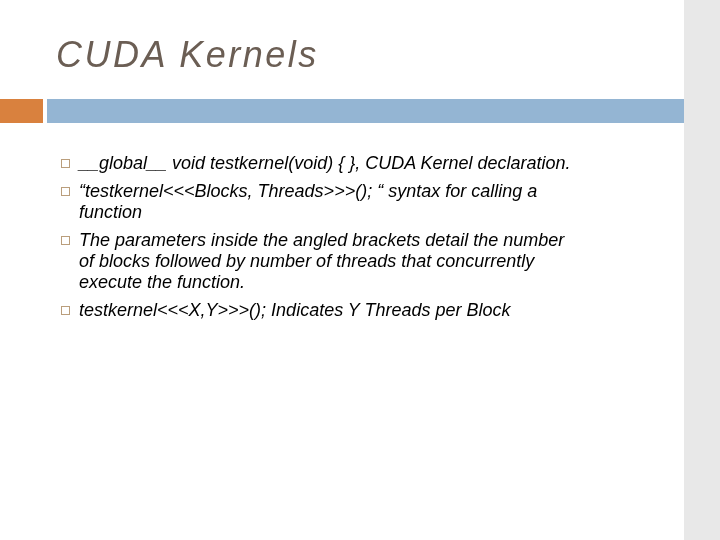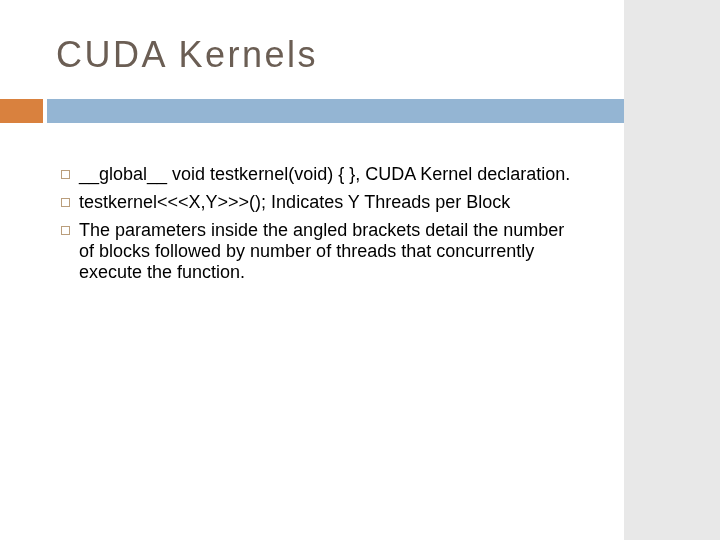--- a/index.html
+++ b/index.html
@@ -11,23 +11,24 @@
     --slide-bg: #FFFFFF;
   }
   html, body { margin: 0; padding: 0; }
   body {
     width: 720px; height: 540px;
     background: #e8e8e8;
     font-family: "Liberation Sans", sans-serif;
   }
   .slide {
     position: relative;
-    width: 624px; height: 540px;
+    width: 684px; height: 540px;
     background: var(--slide-bg);
     overflow: hidden;
+    font-style: italic;
   }
   .title {
     position: absolute;
     left: 56px; top: 34px;
     font-size: 36px;
     letter-spacing: 2.5px;
     font-weight: 400;
     color: var(--title-color);
     white-space: nowrap;
   }
@@ -38,21 +39,21 @@
     background: var(--orange);
   }
   .bar-blue {
     position: absolute;
     left: 47px; top: 99px;
     width: 673px; height: 24px;
     background: var(--blue);
   }
   .bullets {
     position: absolute;
-    left: 61px; top: 164px;
+    left: 61px; top: 153px;
     width: 652px;
     margin: 0; padding: 0;
     list-style: none;
     color: var(--body-color);
     font-size: 18px;
     line-height: 21px;
   }
   .bullet-item {
     position: relative;
     padding-left: 18px;
@@ -70,16 +71,17 @@
 <body>
 
 <div class="slide">
   <div class="title">CUDA Kernels</div>
 
   <div class="bar-orange"></div>
   <div class="bar-blue"></div>
 
   <ul class="bullets">
       <li class="bullet-item"><span class="bullet-marker"></span><span class="bullet-text">__global__ void testkernel(void) { }, CUDA Kernel declaration.</span></li>
+      <li class="bullet-item"><span class="bullet-marker"></span><span class="bullet-text">“testkernel&lt;&lt;&lt;Blocks, Threads&gt;&gt;&gt;(); “ syntax for calling a<br>function</span></li>
+      <li class="bullet-item"><span class="bullet-marker"></span><span class="bullet-text">The parameters inside the angled brackets detail the number<br>of blocks followed by number of threads that concurrently<br>execute the function.</span></li>
       <li class="bullet-item"><span class="bullet-marker"></span><span class="bullet-text">testkernel&lt;&lt;&lt;X,Y&gt;&gt;&gt;(); Indicates Y Threads per Block</span></li>
-      <li class="bullet-item"><span class="bullet-marker"></span><span class="bullet-text">The parameters inside the angled brackets detail the number<br>of blocks followed by number of threads that concurrently<br>execute the function.</span></li>
     </ul>
 </div>
 
 </body></html>

